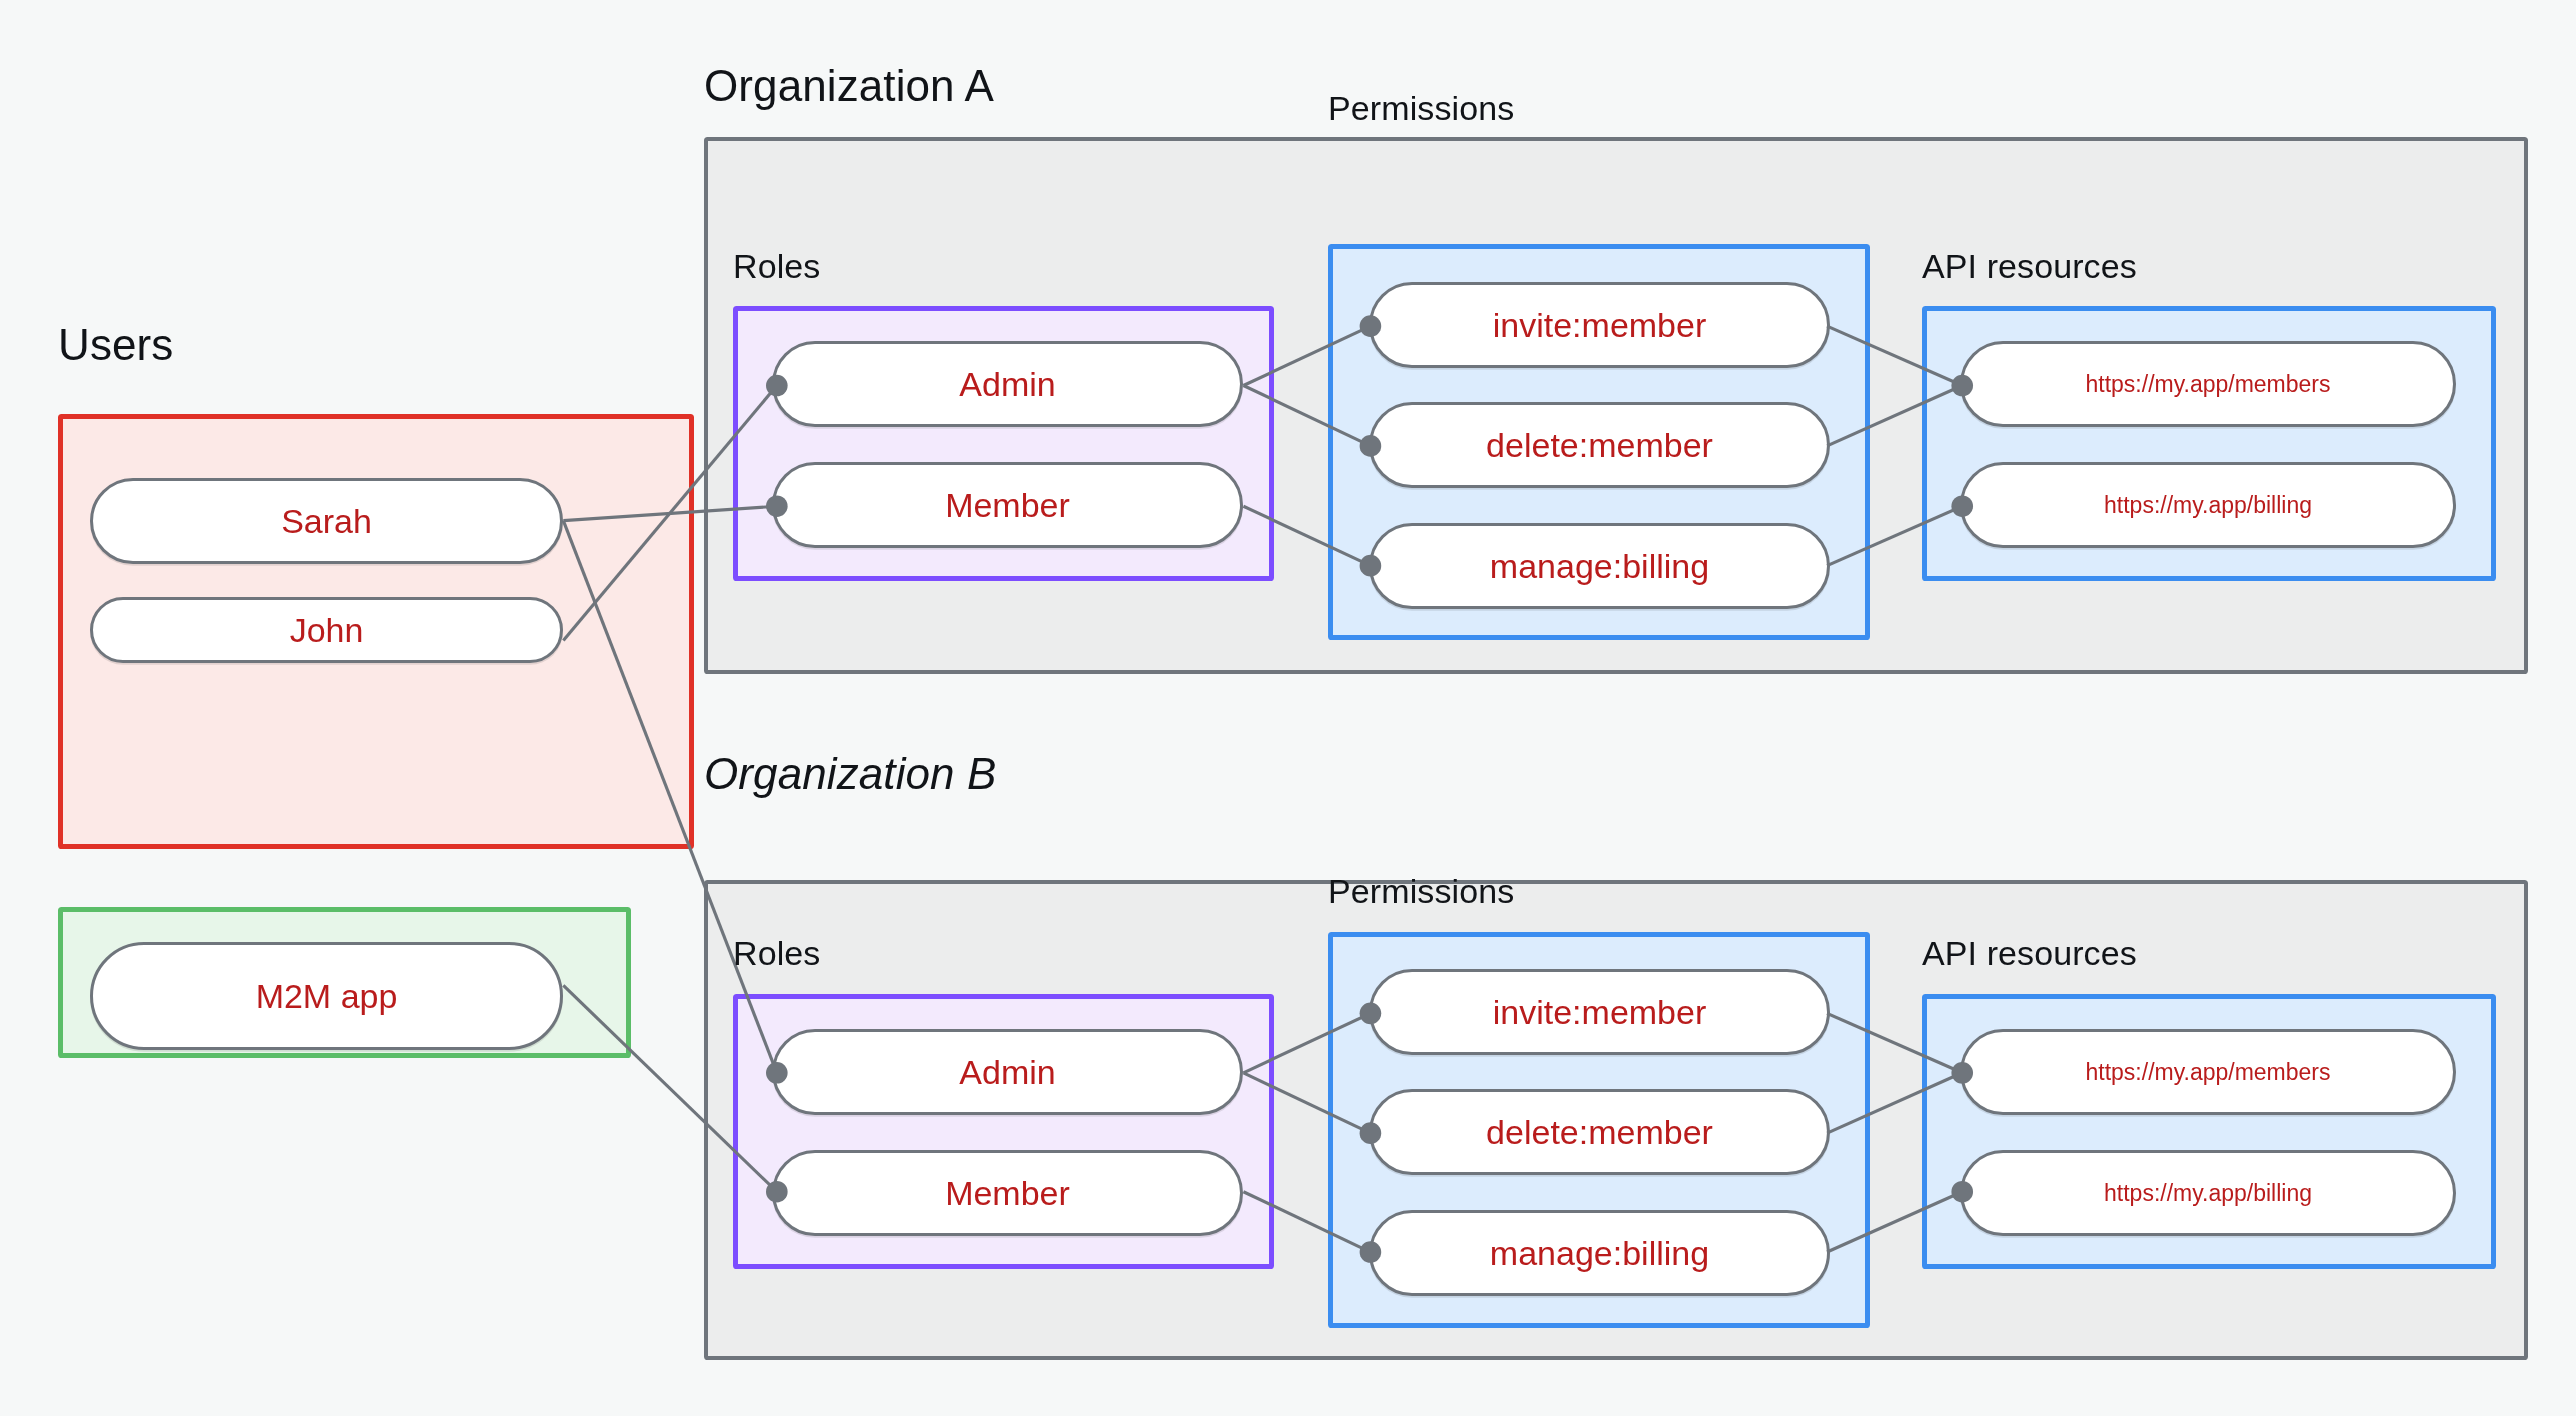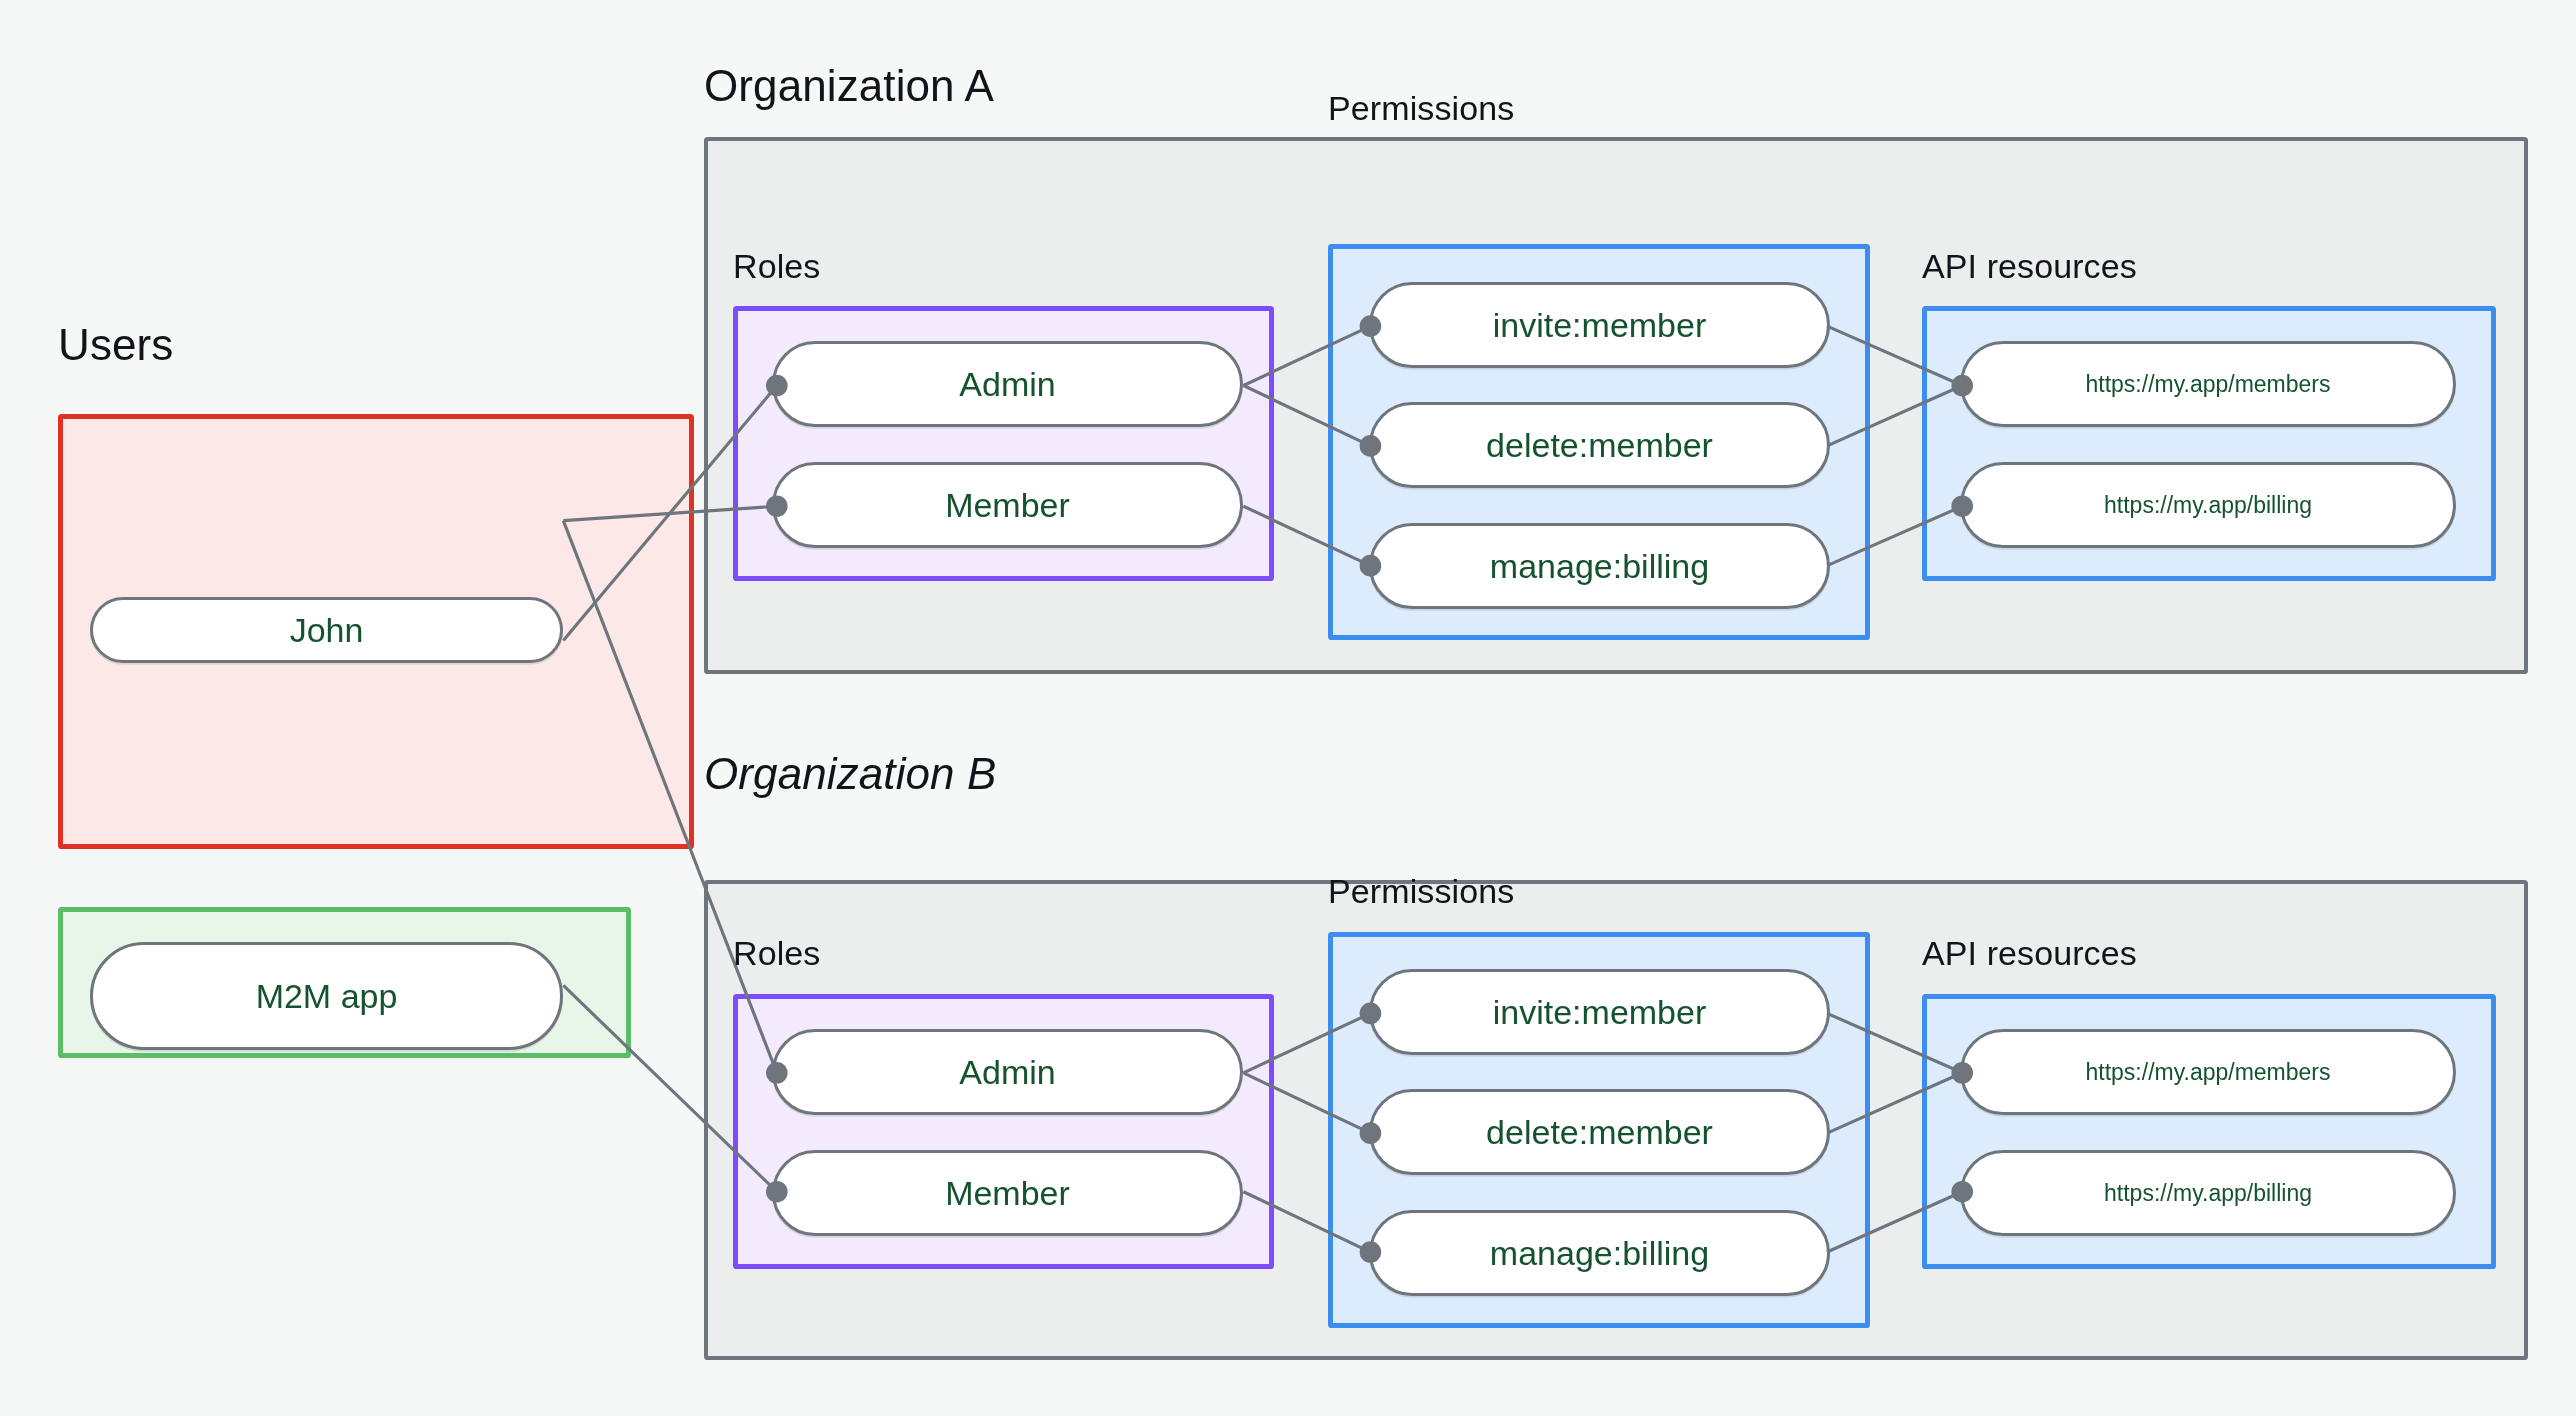--- a/index.html
+++ b/index.html
@@ -59,21 +59,21 @@
   .pill{
     position:absolute;
     box-sizing:border-box;
     background:#ffffff;
     border:3.6px solid #6f757c;
     border-radius:900px;
     display:flex;
     align-items:center;
     justify-content:center;
     font-size:34px;
-    color:#14532d;
+    color:#b91c1c;
     white-space:nowrap;
     z-index:4;
     box-shadow:0 1.8px 0 rgba(0,0,0,0.10);
   }
   .pill.url{font-size:23px;}
 </style>
 </head>
 <body>
 
 <div id="stage">
@@ -115,20 +115,21 @@
       <circle cx="1521" cy="1125" r="12"></circle>
       <circle cx="1521" cy="1258" r="12"></circle>
       <circle cx="1521" cy="1390" r="12"></circle>
       <circle cx="2178" cy="1191" r="12"></circle>
       <circle cx="2178" cy="1323" r="12"></circle>
     </g>
   </svg>
 
   <div class="grp-label" style="left:58px;top:320px;">Users</div>
   <div class="container users-box" style="left:58px;top:414px;width:636px;height:435px;"></div>
+  <div class="pill" style="left:90px;top:478px;width:473px;height:86px;">Sarah</div>
   <div class="pill" style="left:90px;top:597px;width:473px;height:66px;">John</div>
 
   <div class="container m2m-box" style="left:58px;top:907px;width:573px;height:151px;"></div>
   <div class="pill" style="left:90px;top:942px;width:473px;height:108px;">M2M app</div>
 
   <div class="grp-label" style="left:704px;top:61px;">Organization A</div>
   <div class="container org-box" style="left:704px;top:137px;width:1824px;height:537px;"></div>
 
   <div class="grp-label" style="left:733px;top:247px;font-size:34px;">Roles</div>
   <div class="container roles-box" style="left:733px;top:306px;width:541px;height:275px;"></div>

